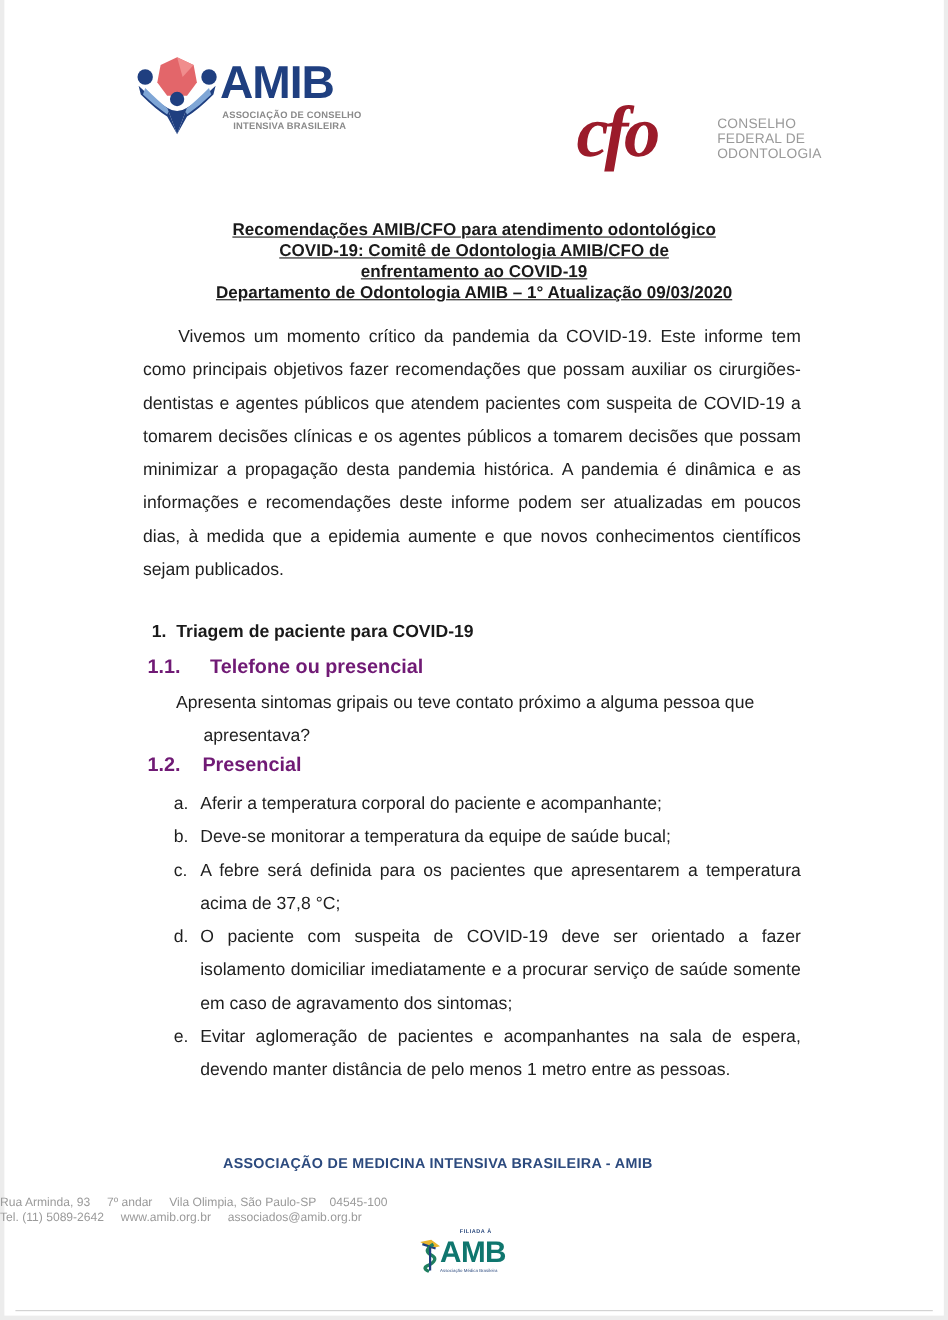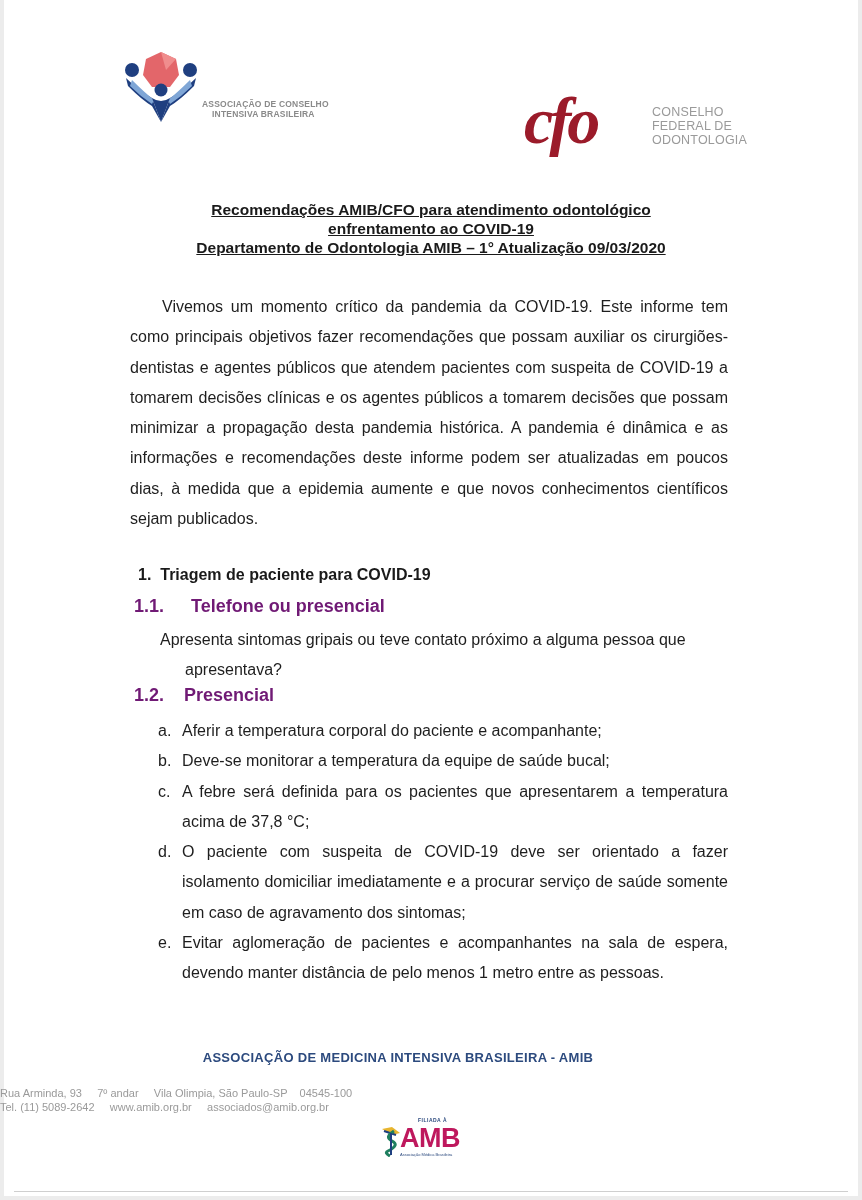--- a/index.html
+++ b/index.html
@@ -41,21 +41,21 @@
   .li .tx { flex: 1; text-align: justify; text-align-last: left; }
 
   
   .f-name { left: 0; width: 796px; top: 1050px; text-align: center; font-size: 13px; font-weight: bold; color: #2c4a7e; letter-spacing: 0.3px; }
   .f-line { left: 0; width: 862px; text-align: left; font-size: 11px; color: #9a9a9a; white-space: pre; margin-top: 19px; }
   .f-l1 { top: 1068px; }
   .f-l2 { top: 1082px; }
 
   .amb { left: 380px; top: 1113px; width: 104px; height: 50px; }
   .amb-fil { position: absolute; left: 38px; top: 4px; font-size: 5px; font-weight: bold; color: #2c4a7e; letter-spacing: 0.5px; }
-  .amb-word { position: absolute; left: 20px; top: 12px; font-size: 27px; font-weight: 900; color: #be185d; line-height: 1; letter-spacing: -0.5px; }
+  .amb-word { position: absolute; left: 20px; top: 12px; font-size: 27px; font-weight: 900; color: #0f766e; line-height: 1; letter-spacing: -0.5px; }
   .amb-sub { position: absolute; left: 20px; top: 39px; font-size: 4px; color: #2c4a7e; }
   .amb-mark { position: absolute; left: 0; top: 10px; }
 
   .rule { left: 14px; right: 14px; top: 1191px; height: 1px; background: #cfcfcf; }
 </style>
 </head>
 <body>
 
 <div class="page"></div>
 
@@ -64,33 +64,35 @@
     <polygon points="39,2 54,9 57,25 48,37 30,37 21,25 24,9" fill="#e0555a" opacity="0.9"></polygon>
     <polygon points="39,2 54,9 44,20" fill="#f08d8d"></polygon>
     <circle cx="10" cy="20" r="7" fill="#1f3f80"></circle>
     <circle cx="68" cy="20" r="7" fill="#1f3f80"></circle>
     <circle cx="39" cy="40" r="6.5" fill="#1f3f80"></circle>
     <path d="M4,28 Q16,40 30,48 L39,72 L48,48 Q62,40 74,28 L72,36 Q58,50 48,56 L39,72 L30,56 Q20,50 6,36 Z" fill="#1f3f80"></path>
     <path d="M10,30 Q22,42 32,50 L30,54 Q18,46 8,36 Z" fill="#7fa6d6"></path>
     <path d="M68,30 Q56,42 46,50 L48,54 Q60,46 70,36 Z" fill="#7fa6d6"></path>
     <path d="M30,48 Q39,54 48,48 L39,72 Z" fill="#1f3f80"></path>
   </svg>
+  <div class="amib-word">AMIB</div>
   <div class="amib-sub l1">ASSOCIAÇÃO DE CONSELHO</div>
   <div class="amib-sub l2">INTENSIVA BRASILEIRA</div>
 </div>
 
 <div class="abs cfo-logo">
   <div class="cfo-word">cfo</div>
   <div class="cfo-text" style="top:17px;">CONSELHO</div>
   <div class="cfo-text" style="top:31px;">FEDERAL DE</div>
   <div class="cfo-text" style="top:45px;">ODONTOLOGIA</div>
 </div>
 
 <div class="abs title">
   <div>Recomendações AMIB/CFO para atendimento odontológico</div>
+  <div>COVID-19: Comitê de Odontologia AMIB/CFO de</div>
   <div>enfrentamento ao COVID-19</div>
   <div>Departamento de Odontologia AMIB – 1° Atualização 09/03/2020</div>
 </div>
 
 <div class="abs para intro">Vivemos um momento crítico da pandemia da COVID-19. Este informe tem como principais objetivos fazer recomendações que possam auxiliar os cirurgiões-dentistas e agentes públicos que atendem pacientes com suspeita de COVID-19 a tomarem decisões clínicas e os agentes públicos a tomarem decisões que possam minimizar a propagação desta pandemia histórica. A pandemia é dinâmica e as informações e recomendações deste informe podem ser atualizadas em poucos dias, à medida que a epidemia aumente e que novos conhecimentos científicos sejam publicados.</div>
 
 <div class="abs h1">
   <span>1.</span>&nbsp;
   <span>Triagem de paciente para COVID-19</span>
 </div>

